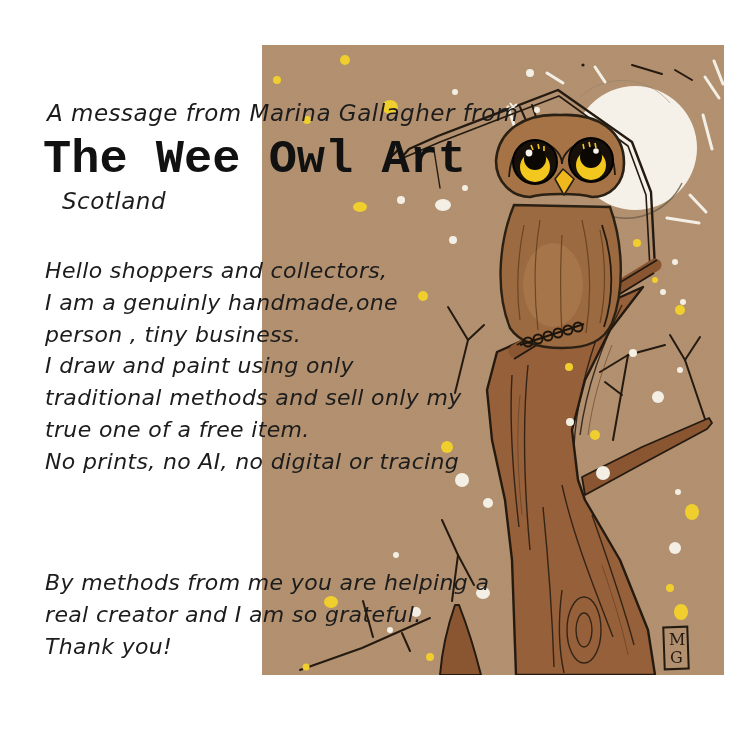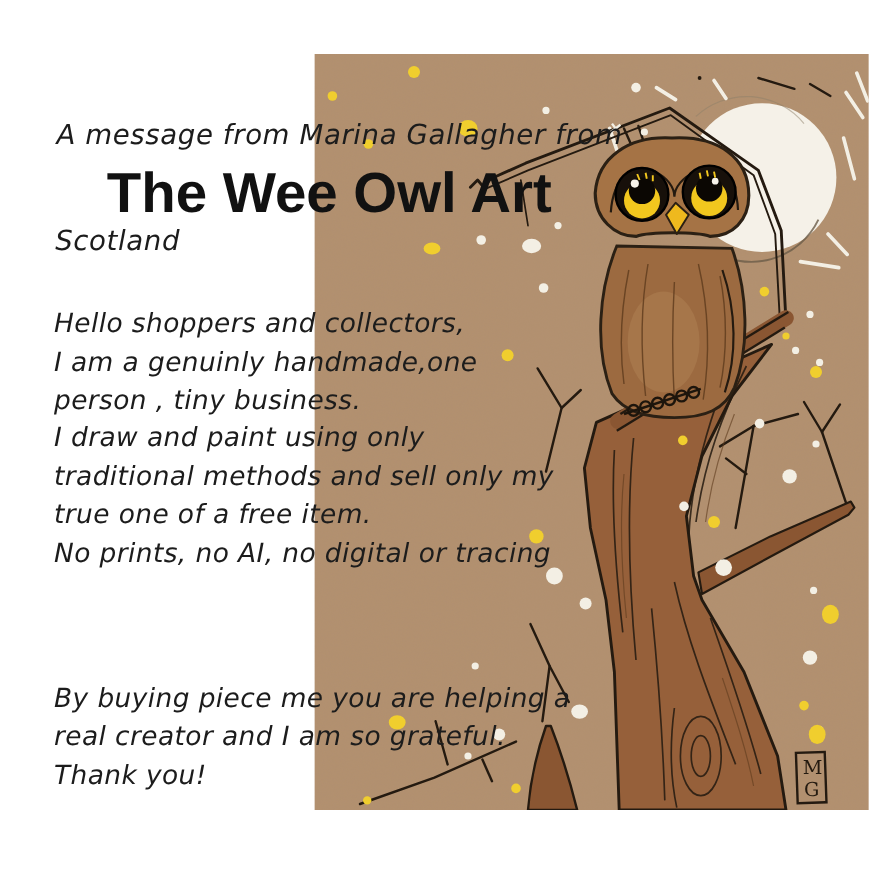--- a/index.html
+++ b/index.html
@@ -3,23 +3,23 @@
 <meta charset="utf-8">
 <style>
   html,body{margin:0;padding:0;background:#ffffff;}
   .stage{position:relative;width:740px;height:736px;background:#ffffff;overflow:hidden;
          font-family:"DejaVu Sans",sans-serif;color:#1c1c1c;}
   .panel{position:absolute;left:262px;top:45px;width:462px;height:630px;z-index:1;}
   .panel svg{display:block;width:462px;height:630px;}
   .textlayer{position:absolute;left:0;top:0;width:740px;height:736px;z-index:2;pointer-events:none;}
   .hand{font-family:"DejaVu Sans",sans-serif;font-style:italic;letter-spacing:0.5px;}
   .intro{position:absolute;left:47px;top:100px;font-size:23px;white-space:nowrap;}
-  .title{position:absolute;left:43px;top:133px;font-family:Liberation Sans, sans-serif;
-         font-weight:bold;font-size:47px;font-style:normal;letter-spacing:0px;white-space:nowrap;color:#111;margin-left:46px;}
-  .subtitle{position:absolute;left:46px;top:188px;font-size:23px;}
+  .title{position:absolute;left:43px;top:133px;font-family:Liberation Mono, monospace;
+         font-weight:bold;font-size:47px;font-style:normal;letter-spacing:0px;white-space:nowrap;color:#111;}
+  .subtitle{position:absolute;left:62px;top:188px;font-size:23px;}
   .para{position:absolute;left:45px;font-size:22px;line-height:31.8px;letter-spacing:0.35px;white-space:nowrap;}
   .para1{top:255px;}
   .para2{top:567px;}
 </style>
 </head>
 <body>
 
 <div class="stage">
 
   <div class="panel">
@@ -223,19 +223,19 @@
       <div>Hello shoppers and collectors,</div>
       <div>I am a genuinly handmade,one</div>
       <div>person , tiny business.</div>
       <div>I draw and paint using only</div>
       <div>traditional methods and sell only my</div>
       <div>true one of a free item.</div>
       <div>No prints, no AI, no digital or tracing</div>
     </div>
 
     <div class="para para2 hand">
-      <div>By buying piece me you are helping a</div>
+      <div>By methods from me you are helping a</div>
       <div>real creator and I am so grateful.</div>
       <div>Thank you!</div>
     </div>
   </div>
 
 </div>
 
 </body></html>

